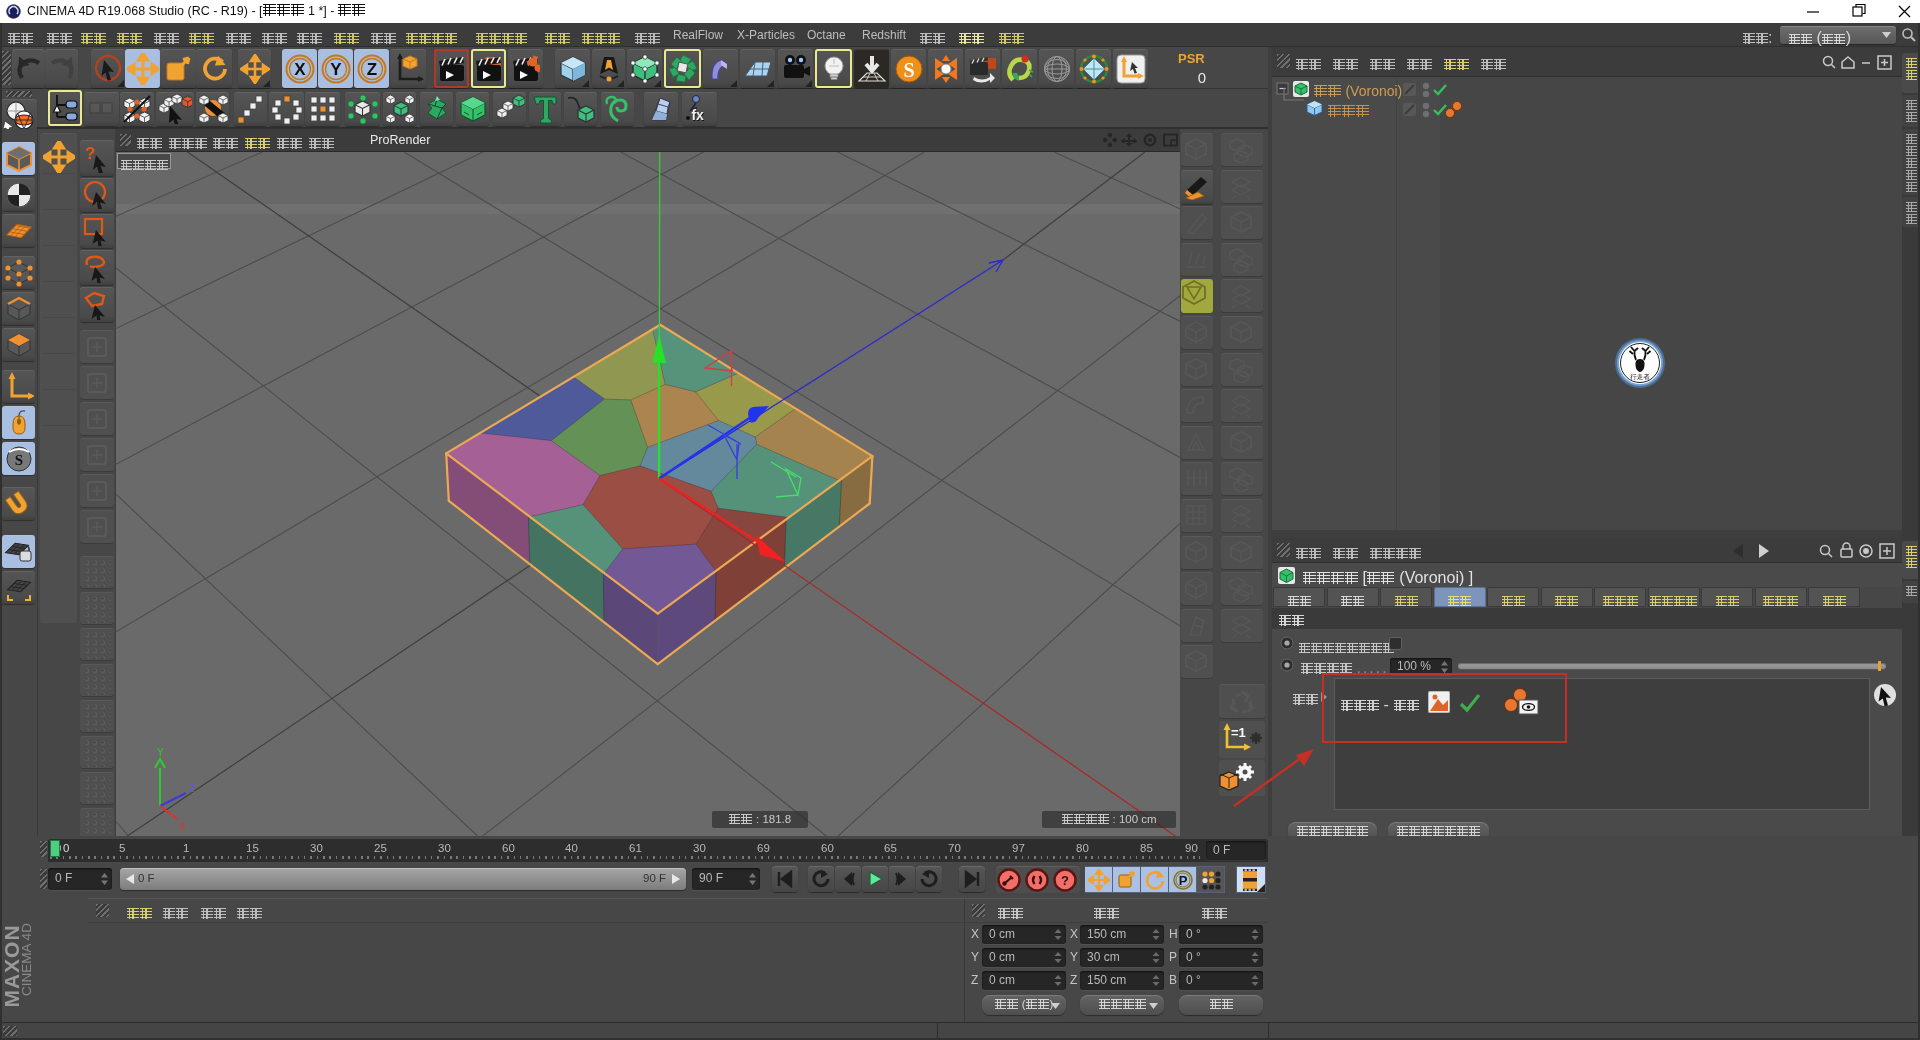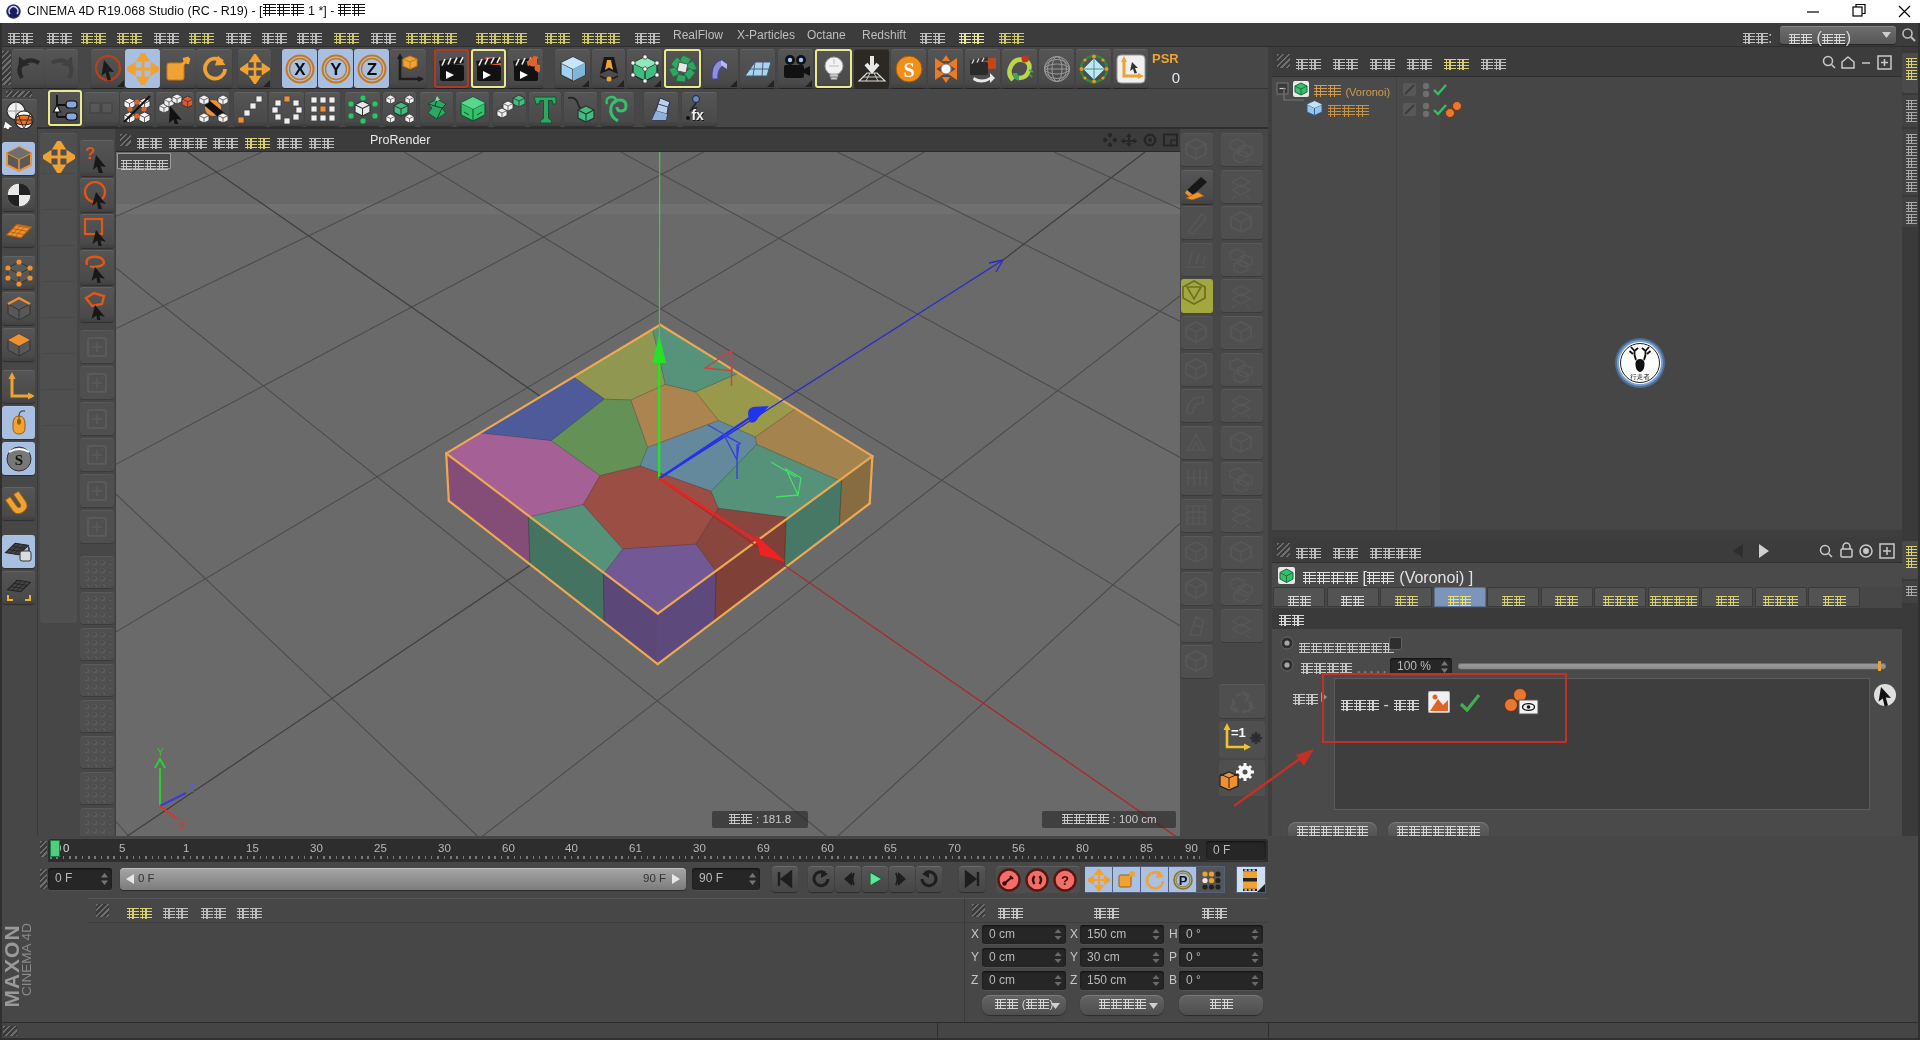--- a/index.html
+++ b/index.html
@@ -391,21 +391,21 @@
     </svg>
   </div>
 <div class="btn " style="left:1113px;top:49px;width:35px;height:39px;">
     <svg width="30" height="30" viewBox="0 0 30 30">
       <rect x="1" y="1" width="28" height="28" rx="4" fill="#f0f0f0" stroke="#999" stroke-width="1"></rect>
       <path d="M8 6 L8 22 L24 22" fill="none" stroke="#f0a232" stroke-width="3"></path>
       <path d="M8 2 L5 8 L11 8 Z M28 22 L22 19 L22 25 Z" fill="#f0a232"></path>
       <path d="M16 8 L22 14 L19 14 L21 19 L18.5 19.5 L17 15 L14 17 Z" fill="#333"></path>
     </svg>
   </div>
-<div class="abs" style="left:1150px;top:50px;width:34px;height:38px">
+<div class="abs" style="left:1176px;top:50px;width:34px;height:38px">
     <span style="position:absolute;left:2px;top:1px;font-weight:bold;font-size:13px;color:#f0a232">PSR</span>
     <span style="position:absolute;right:4px;bottom:2px;font-size:15px;color:#e8e8e8">0</span>
   </div>
 <div class="abs" style="left:0;top:89px;width:1920px;height:40px;background:#474747;border-bottom:2px solid #2f2f2f"></div>
 <div class="abs hatch" style="left:6px;top:91px;width:26px;height:6px"></div>
 <div class="btn " style="left:1px;top:99px;width:36px;height:33px;">
     <svg width="32" height="30" viewBox="0 0 32 30">
       <circle cx="13" cy="10" r="9" fill="#f2f2f2" stroke="#333" stroke-width="1.4"></circle>
       <path d="M4 10 h18 M13 1 v18" stroke="#999" stroke-width="1"></path>
       <g>
@@ -1484,21 +1484,21 @@
 <div class="abs" style="left:1440px;top:77px;width:462px;height:453px;background:#464646"></div>
 <svg class="abs" style="left:1276px;top:82px" width="14" height="14">
     <rect x="1" y="1" width="11" height="11" fill="#3a3a3a" stroke="#777"></rect>
     <line x1="3.5" y1="6.5" x2="9.5" y2="6.5" stroke="#ccc" stroke-width="1.2"></line>
   </svg>
 <svg class="abs" style="left:1292px;top:80px" width="18" height="18">
     <rect x="1" y="1" width="16" height="16" rx="2" fill="#e8e8e8"></rect>
     <path d="M9 3 L15 6 L15 12 L9 15 L3 12 L3 6 Z" fill="#35c06a" stroke="#1a6a3c" stroke-width="1"></path>
     <path d="M3 6 L9 9 L15 6 M9 9 L9 15" stroke="#1a6a3c" stroke-width=".9" fill="none"></path>
   </svg>
-<div class="abs" style="left:1313px;top:82px;color:#d09c50"><i class="cj" style="width:13px;height:12px"></i><i class="cj" style="width:13px;height:12px"></i> <span style="font-size:11px"> (Voronoi)</span></div>
+<div class="abs" style="left:1313px;top:82px;color:#d09c50"><i class="cj" style="width:13px;height:12px"></i><i class="cj" style="width:13px;height:12px"></i> <span style="font-size:14px"> (Voronoi)</span></div>
 <svg class="abs" style="left:1402px;top:82px" width="16" height="16">
     <rect x="1" y="1" width="13" height="13" rx="2" fill="#585858"></rect>
     <line x1="3" y1="12" x2="12" y2="3" stroke="#3c3c3c" stroke-width="2"></line>
   </svg>
 <svg class="abs" style="left:1421px;top:81px" width="10" height="18">
     <circle cx="5" cy="5" r="3.2" fill="#6e6e6e"></circle>
     <circle cx="5" cy="13" r="3.2" fill="#6e6e6e"></circle>
   </svg>
 <svg class="abs" style="left:1431px;top:81px" width="18" height="18">
     <path d="M3 9 L7 13 L15 4" fill="none" stroke="#35c060" stroke-width="2.4"></path>
@@ -1671,21 +1671,21 @@
 <div class="abs" style="left:374px;top:842px;font-size:11.5px;color:#b8b8b8">25</div>
 <div class="abs" style="left:438px;top:842px;font-size:11.5px;color:#b8b8b8">30</div>
 <div class="abs" style="left:502px;top:842px;font-size:11.5px;color:#b8b8b8">60</div>
 <div class="abs" style="left:565px;top:842px;font-size:11.5px;color:#b8b8b8">40</div>
 <div class="abs" style="left:629px;top:842px;font-size:11.5px;color:#b8b8b8">61</div>
 <div class="abs" style="left:693px;top:842px;font-size:11.5px;color:#b8b8b8">30</div>
 <div class="abs" style="left:757px;top:842px;font-size:11.5px;color:#b8b8b8">69</div>
 <div class="abs" style="left:821px;top:842px;font-size:11.5px;color:#b8b8b8">60</div>
 <div class="abs" style="left:884px;top:842px;font-size:11.5px;color:#b8b8b8">65</div>
 <div class="abs" style="left:948px;top:842px;font-size:11.5px;color:#b8b8b8">70</div>
-<div class="abs" style="left:1012px;top:842px;font-size:11.5px;color:#b8b8b8">56</div>
+<div class="abs" style="left:1012px;top:842px;font-size:11.5px;color:#b8b8b8">97</div>
 <div class="abs" style="left:1076px;top:842px;font-size:11.5px;color:#b8b8b8">80</div>
 <div class="abs" style="left:1140px;top:842px;font-size:11.5px;color:#b8b8b8">85</div>
 <div class="abs" style="left:1185px;top:842px;font-size:11.5px;color:#b8b8b8">90</div>
 <div class="abs" style="left:50px;top:856px;width:1150px;height:2.5px;background:
 repeating-linear-gradient(90deg,#9a9a9a 0 1.5px,transparent 1.5px 6.35px);opacity:.7"></div>
 <div class="abs" style="left:50px;top:840px;width:10px;height:17px;background:#4ecf7d;border:1px solid #1d7a42"></div>
 <div class="abs" style="left:63px;top:842px;font-size:11.5px;color:#d8d8d8">0</div>
 <div class="fld" style="left:1206px;top:841px;width:60px;height:19px">0 F</div>
 <div class="fld" style="left:48px;top:868px;width:64px;height:22px;line-height:21px">0 F<svg class="spin" width="9" height="12">
       <path d="M4.5 0 L8 4.5 L1 4.5 Z M4.5 12 L8 7.5 L1 7.5 Z" fill="#999"></path>

